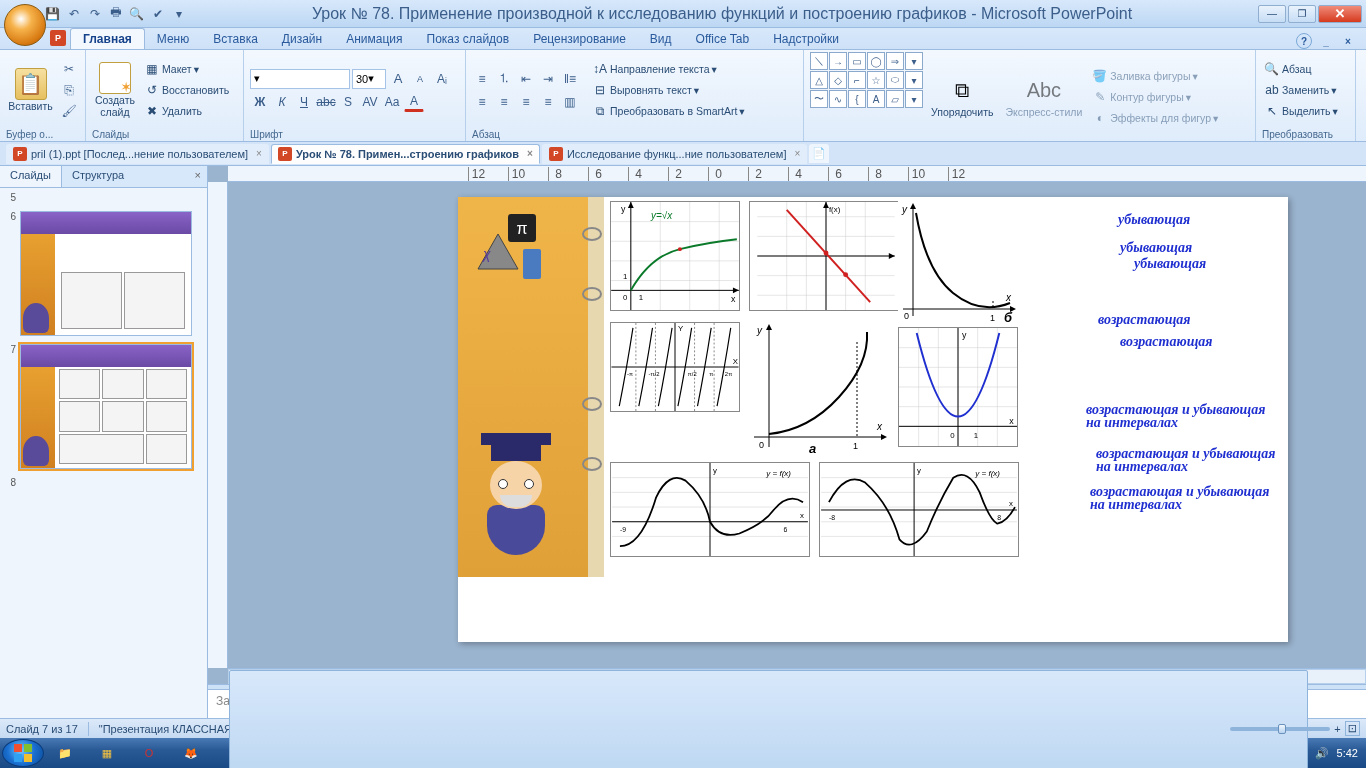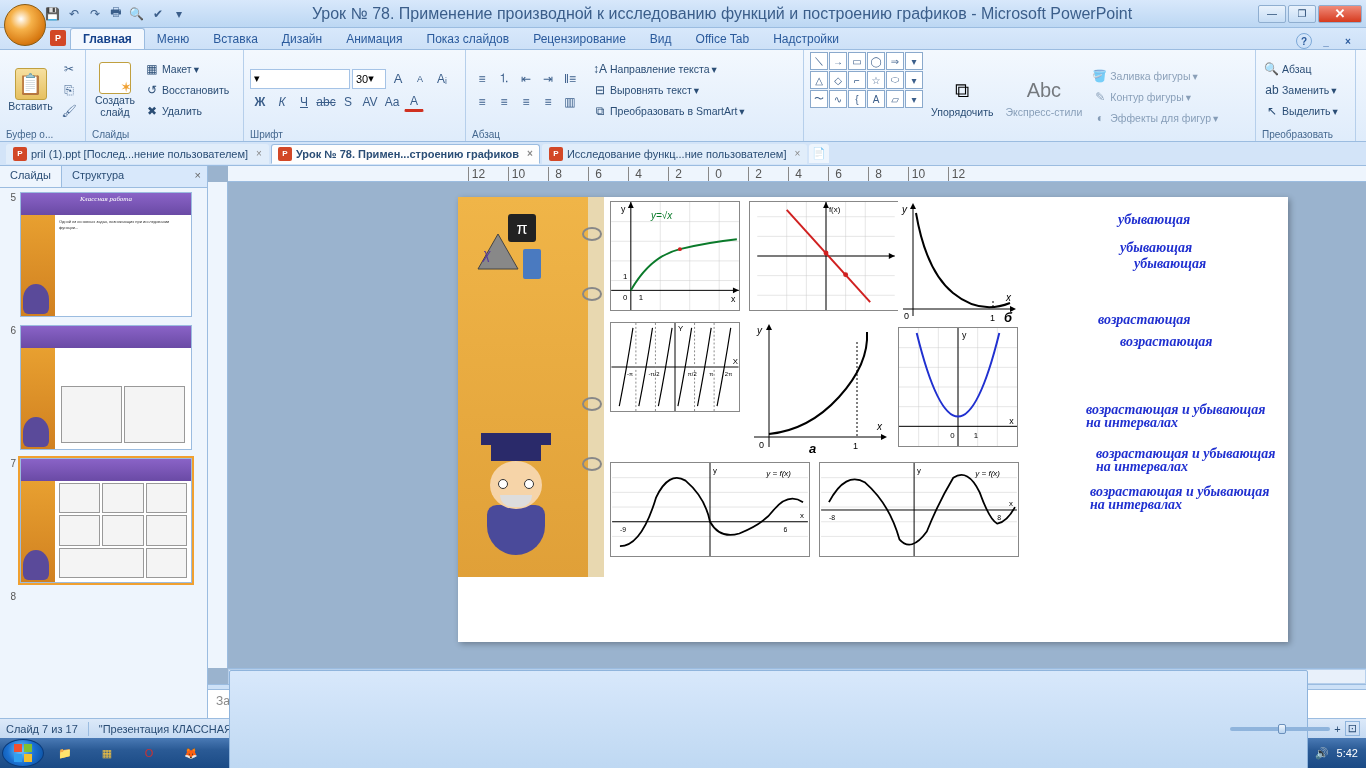--- a/index.html
+++ b/index.html
@@ -332,26 +332,20 @@
 <div class="workspace">
   <div class="left-pane">
     <div class="pane-tabs">
       <div class="pane-tab active">Слайды</div>
       <div class="pane-tab">Структура</div>
       <div class="x">×</div>
     </div>
     <div class="thumbs">
       <div class="thumb-row">
           <div class="thumb-num">5</div>
-        <div class="thumb">
-          <div class="thumb-header">Классная работа</div>
-          <div class="thumb-side"></div>
-            <div class="thumb-prof"></div>
-          <div style="position:absolute;top:26px;left:38px;right:4px;font-size:4px;color:#333;line-height:1.4;">Одной из основных задач, возникающих при исследовании функции...</div>
-        </div>
         </div>
       <div class="thumb-row">
           <div class="thumb-num">6</div>
         <div class="thumb">
           <div class="thumb-header"></div>
             <div class="thumb-side"></div>
             <div class="thumb-prof"></div>
           <div style="position:absolute;top:60px;left:40px;right:6px;bottom:6px;display:flex;gap:2px;">
             <div class="mini-graph" style="flex:1;"></div>
               <div class="mini-graph" style="flex:1;"></div>

